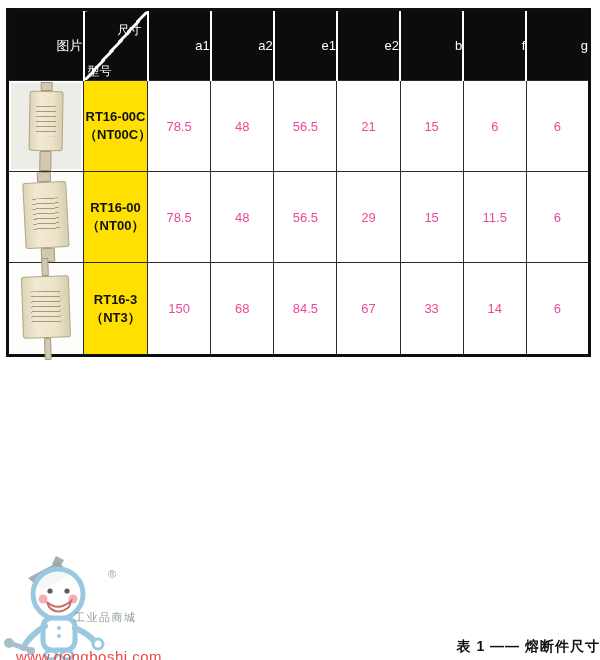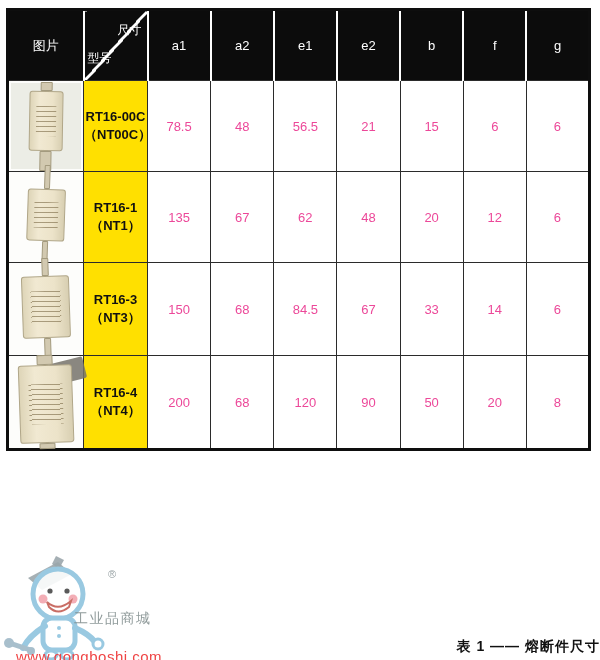--- a/index.html
+++ b/index.html
@@ -19,36 +19,36 @@
   }
   col.c-pic{width:76px}
   col.c-model{width:64px}
 
   tr.hdr{height:71px}
   tr.r1{height:91px} tr.r2{height:91px} tr.r3{height:91px}
   tr.r4{height:91px} tr.r5{height:93px} tr.r6{height:94px}
 
   th{
     background:var(--header-bg,#0c0c0c);color:var(--header-text,#ffffff);
-    font-size:13px;font-weight:normal;text-align:center;vertical-align:middle;
+    font-size:13px;font-weight:normal;text-align:right;vertical-align:middle;
     border-left:2px solid #ffffff;border-right:2px solid #ffffff;
     padding:0;
   }
   th.diag{
     position:relative;
     background:
       linear-gradient(to bottom right,
         rgba(0,0,0,0) calc(50% - 1.5px),
         #ffffff calc(50% - 1.5px),
         #ffffff calc(50% + 1.5px),
         rgba(0,0,0,0) calc(50% + 1.5px)),
       var(--header-bg,#0c0c0c);
   }
   th.diag .diag-top{position:absolute;top:11px;right:5px;font-size:12px;}
-  th.diag .diag-bottom{position:absolute;bottom:13px;left:3px;font-size:12px;}
+  th.diag .diag-bottom{position:absolute;bottom:0;left:3px;font-size:12px;}
 
   td{
     border:1px solid var(--grid-line,#2b2b2b);
     text-align:center;vertical-align:middle;
     font-size:13px;color:#ec4899;background:#ffffff;padding:0;
   }
   td.model{
     background:var(--model-column-bg,#ffe000);
     font-weight:bold;font-size:13px;line-height:1.35;color:#111;margin-left:12px;
   }
@@ -91,21 +91,21 @@
 
   
   .mascot{position:absolute;left:0px;top:554px;width:178px;height:112px;z-index:9;pointer-events:none;}
   .wm-brand{
     position:absolute;left:66px;top:590px;z-index:10;
     font-size:17px;font-weight:bold;letter-spacing:7px;
     color:rgba(125,138,138,.85);
   }
   .wm-brand-sub{
     position:absolute;left:74px;top:610px;z-index:10;
-    font-size:14px;letter-spacing:1.5px;color:rgba(125,138,138,.85);
+    font-size:11px;letter-spacing:1.5px;color:rgba(125,138,138,.85);
   }
   .wm-site{
     position:absolute;left:16px;top:648px;z-index:10;
     font-size:15px;color:#ef4444;letter-spacing:.5px;
   }
 </style>
 </head>
 <body>
 
 <div class="stage">
@@ -157,45 +157,45 @@
       </td>
       <td>78.5</td>
       <td>48</td>
       <td>56.5</td>
       <td>21</td>
       <td>15</td>
       <td>6</td>
       <td>6</td>
     </tr>
 
-
-    <tr class="r3">
+    <tr class="r2">
       <td class="pic">
         <div class="photo-wrap">
-          <div class="fuse f-r3">
+          <div class="fuse f-r2">
             <div class="ftab ftab-top"></div>
                 <div class="fbody">
                   <div class="flines"></div>
                 </div>
                 <div class="ftab ftab-bottom"></div>
           </div>
         </div>
       </td>
       <td class="model">
-        <div>RT16-1</div>
-        <div>（NT1）</div>
-      </td>
-      <td>135</td>
-      <td>67</td>
-      <td>62</td>
+        <div>RT16-00</div>
+        <div>（NT00）</div>
+      </td>
+      <td>78.5</td>
       <td>48</td>
-      <td>20</td>
-      <td>12</td>
-      <td>6</td>
-    </tr>
+      <td>56.5</td>
+      <td>29</td>
+      <td>15</td>
+      <td>11.5</td>
+      <td>6</td>
+    </tr>
+
 
 
     <tr class="r5">
       <td class="pic">
         <div class="photo-wrap">
           <div class="fuse f-r5">
             <div class="ftab ftab-top"></div>
                 <div class="fbody">
                   <div class="flines"></div>
                 </div>
@@ -209,45 +209,20 @@
       </td>
       <td>150</td>
       <td>68</td>
       <td>84.5</td>
       <td>67</td>
       <td>33</td>
       <td>14</td>
       <td>6</td>
     </tr>
 
-    <tr class="r6">
-      <td class="pic">
-        <div class="photo-wrap">
-          <div class="bracket"></div>
-          <div class="fuse f-r6">
-            <div class="ftab ftab-top"></div>
-                <div class="fbody">
-                  <div class="flines"></div>
-                </div>
-                <div class="ftab ftab-bottom"></div>
-          </div>
-        </div>
-      </td>
-      <td class="model">
-        <div>RT16-4</div>
-        <div>（NT4）</div>
-      </td>
-      <td>200</td>
-      <td>68</td>
-      <td>120</td>
-      <td>90</td>
-      <td>50</td>
-      <td>20</td>
-      <td>8</td>
-    </tr>
   </tbody>
     </table>
 
   <svg class="mascot" viewBox="0 0 178 112" aria-hidden="true">
     <g opacity="0.88">
       <polygon points="28,24 58,8 72,20 42,36" fill="#8d9aa0" opacity="0.9"></polygon>
       <polygon points="56,2 64,6 59,15 52,10" fill="#8d9aa0" opacity="0.9"></polygon>
       <circle cx="58" cy="40" r="25" fill="#ffffff" fill-opacity="0.9" stroke="#8cc2dd" stroke-width="5"></circle>
       <circle cx="50" cy="37" r="2.6" fill="#444444"></circle>
       <circle cx="67" cy="37" r="2.6" fill="#444444"></circle>

